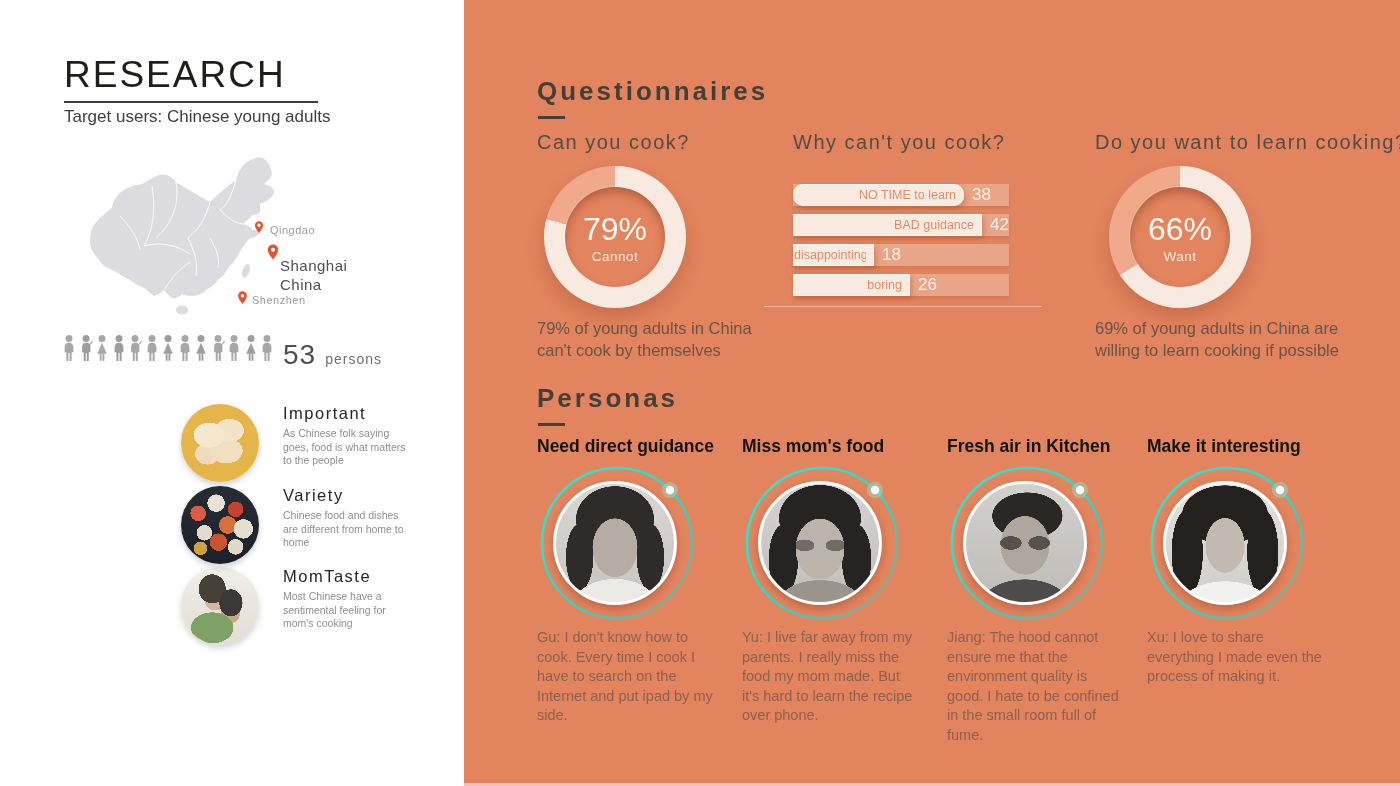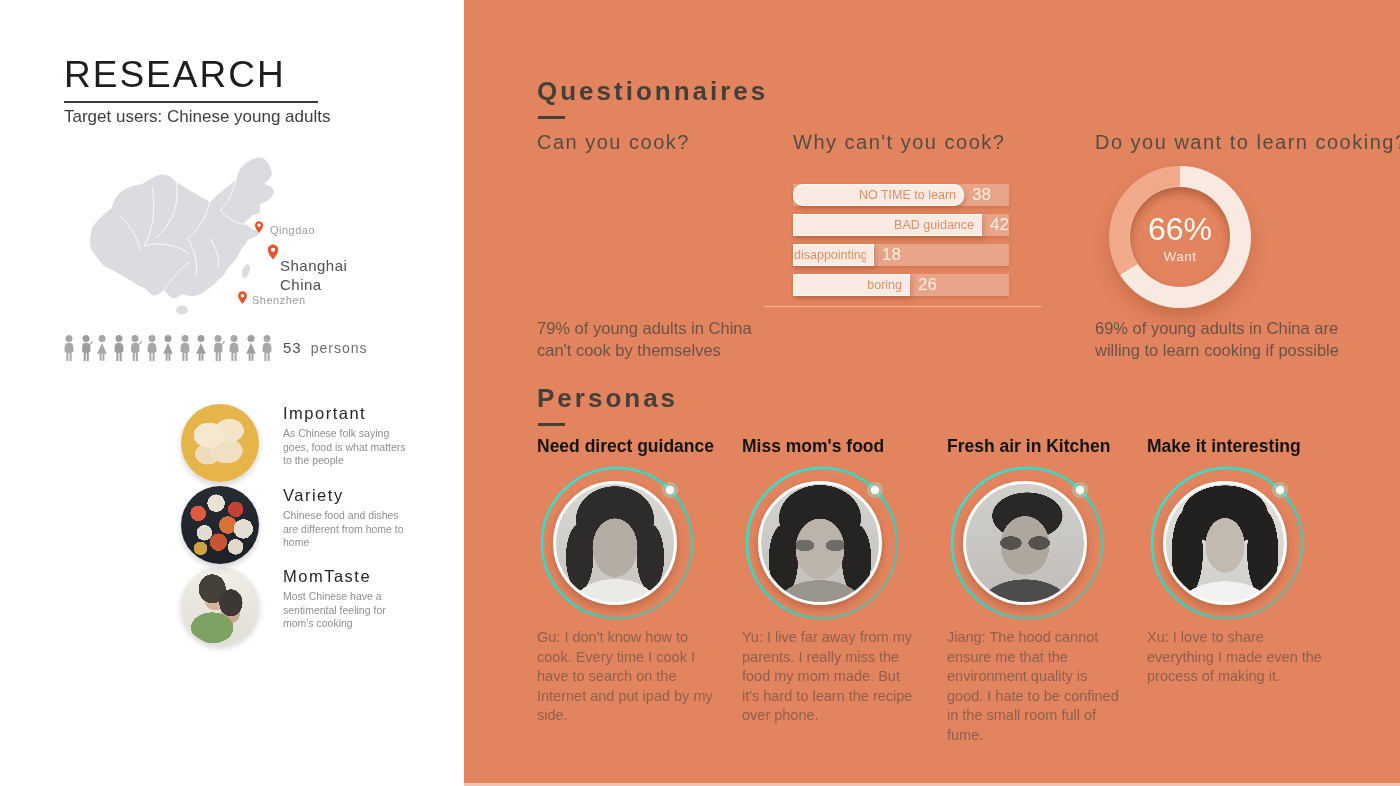--- a/index.html
+++ b/index.html
@@ -17,21 +17,21 @@
   .map-svg { position:absolute; left:0; top:0; }
   .pin { position:absolute; }
   .pin svg { display:block; }
   .pin-label { position:absolute; font-size:11px; color:#9b9b9b; letter-spacing:.5px; white-space:nowrap; }
   .pin-label.big { font-size:15px; color:#4f4f4f; line-height:19px; }
 
   .persons-row { position:absolute; left:62px; top:333px; display:flex; align-items:flex-end; gap:2.5px; }
   .pp { width:14px; height:31px; fill:#a7a7a7; }
   .pp.alt { fill:#9d9d9d; }
   .count-wrap { position:absolute; left:283px; top:339px; display:flex; align-items:baseline; gap:9px; }
-  .count-num { font-size:15px; color:#4f4f4f; letter-spacing:1px; }
+  .count-num { font-size:28px; color:#4f4f4f; letter-spacing:1px; }
   .count-unit { font-size:14px; color:#6e6e6e; letter-spacing:1px; }
 
   .tips-box { position:absolute; left:66px; top:388px; width:91px; height:329px; border:1px solid #c4c4c4;
     background:repeating-linear-gradient(135deg, rgba(175,175,175,0) 0 5px, rgba(175,175,175,.5) 5px 6px); }
   .tips-label { position:absolute; left:10px; top:92px; font-size:15px; color:#3d3d3d; letter-spacing:1px; }
   .tips-text { position:absolute; left:10px; top:140px; width:68px; font-size:15px; line-height:20px; color:#3d3d3d; }
 
   .trait { position:absolute; left:181px; width:260px; height:80px; }
   .trait.t1{top:404px} .trait.t2{top:486px} .trait.t3{top:567px} .trait.t4{top:649px}
   .trait-photo { position:absolute; left:0; top:0; width:78px; height:78px; border-radius:50%; box-shadow:0 3px 6px rgba(0,0,0,.18); }
@@ -290,20 +290,26 @@
       </div>
     </div>
   </section>
 
   <section class="rp">
 
     <h2 class="sec-heading" style="left:73px; top:76px;">Questionnaires</h2>
     <div class="sec-dash" style="left:74px; top:116px;"></div>
 
     <div class="q-title" style="left:73px; top:131px;">Can you cook?</div>
+    <div class="donut" style="left: 80px; top: 166px; --p: 79%;">
+      <div class="donut-center">
+        <div class="donut-pct">79%</div>
+        <div class="donut-lbl">Cannot</div>
+      </div>
+    </div>
     <div class="caption" style="left:73px; width:238px;">79% of young adults in China can't cook by themselves</div>
 
     <div class="q-title" style="left:329px; top:131px;">Why can't you cook?</div>
     <div class="bars">
       <div class="bar-row">
         <div class="bar-track"></div>
         <div class="bar-fill" style="width: 79.1667%; border-radius: 10px;">
           <span class="bar-label">NO TIME to learn</span>
         </div>
         <span class="bar-value" style="left: calc(79.1667% + 8px);">38</span>

